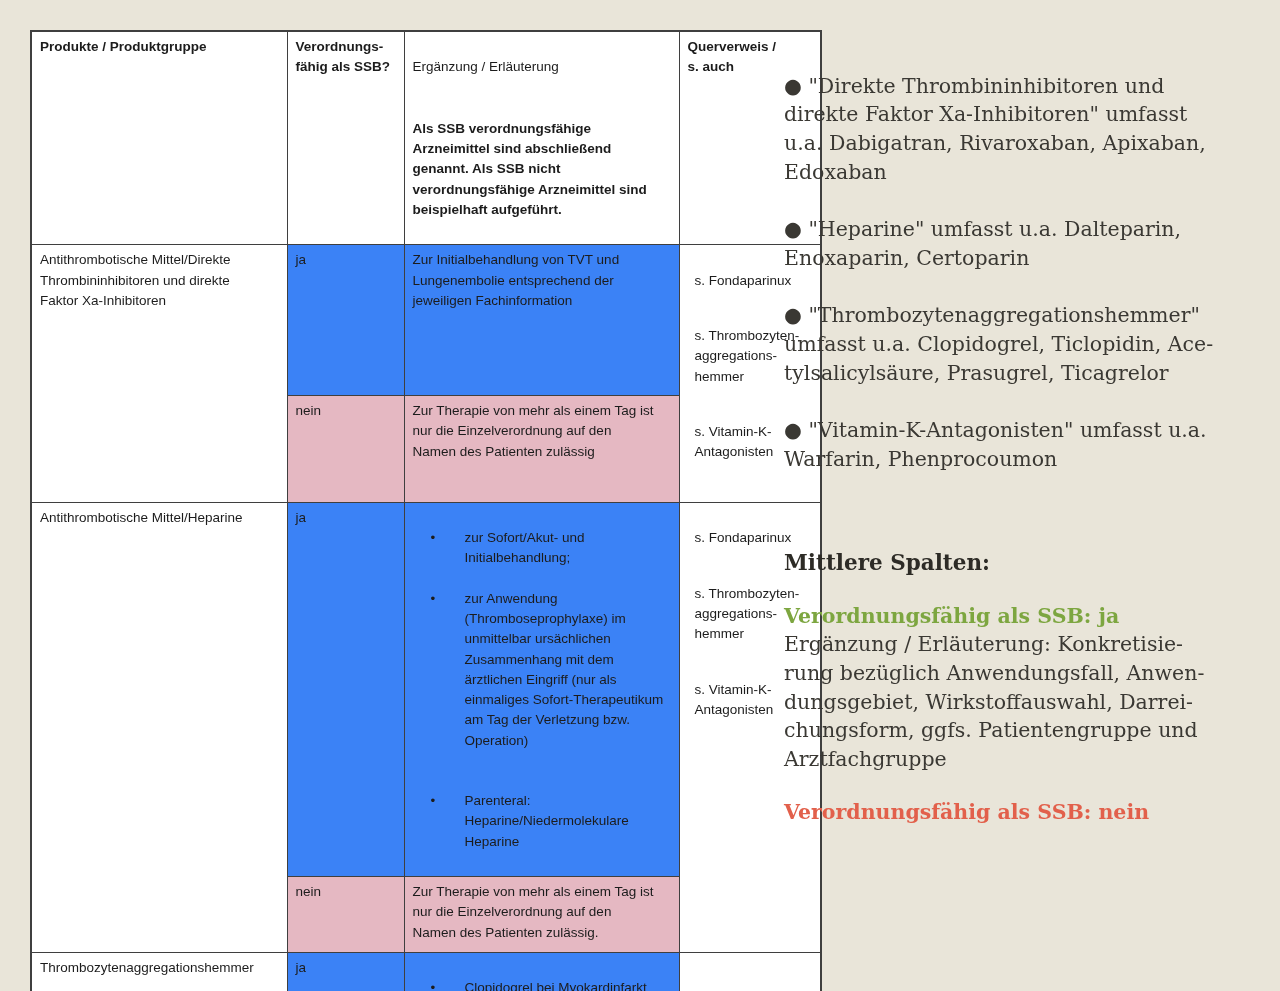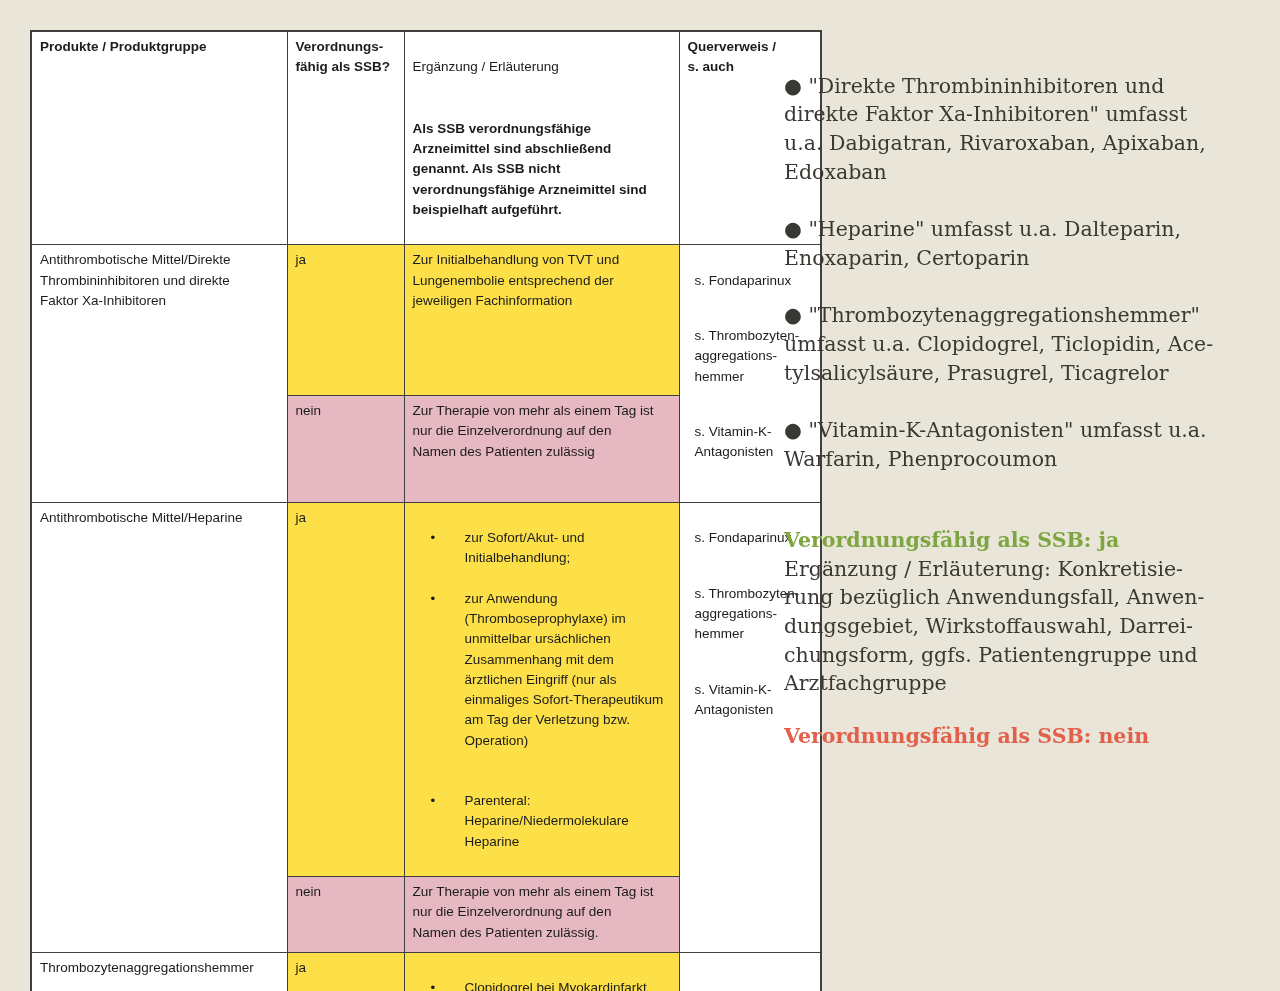--- a/index.html
+++ b/index.html
@@ -29,21 +29,21 @@
     font-size: 13.5px;
     line-height: 1.5;
     color: #1c1c1c;
     white-space: pre-line;
     overflow: hidden;
   }
   .ssb-table th { font-weight: bold; }
   .h-title { font-weight: normal; white-space: pre-line; }
   .h-body  { font-weight: bold; white-space: pre-line; margin-top: 21px; }
 
-  td.cell-ja   { background: #fde047; padding-left: 8px; }
+  td.cell-ja   { background: #3b82f6; padding-left: 8px; }
   td.cell-nein { background: #e5b8c2; }
   td.xref p { margin: 0 0 15px 7px; white-space: pre-line; }
 
   .li { position: relative; padding-left: 52px; white-space: pre-line; }
   .li::before {
     content: "\2022";
     position: absolute;
     left: 18px;
     top: 0;
     font-size: 13.5px;
@@ -183,20 +183,21 @@
 Edoxaban</div>
     <div class="b">● "Heparine" umfasst u.a. Dalteparin,
 Enoxaparin, Certoparin</div>
     <div class="b">● "Thrombozytenaggregationshemmer"
 umfasst u.a. Clopidogrel, Ticlopidin, Ace-
 tylsalicylsäure, Prasugrel, Ticagrelor</div>
     <div class="b">● "Vitamin-K-Antagonisten" umfasst u.a.
 Warfarin, Phenprocoumon</div>
   </div>
 
+  <div class="hd sec-mid">Mittlere Spalten:</div>
   <div class="sub-ja" style="color:#7da640;">Verordnungsfähig als SSB: ja</div>
   <div class="body-text">Ergänzung / Erläuterung: Konkretisie-
 rung bezüglich Anwendungsfall, Anwen-
 dungsgebiet, Wirkstoffauswahl, Darrei-
 chungsform, ggfs. Patientengruppe und
 Arztfachgruppe</div>
   <div class="sub-nein" style="color:#e2604b;">Verordnungsfähig als SSB: nein</div>
 
 </div>
 

